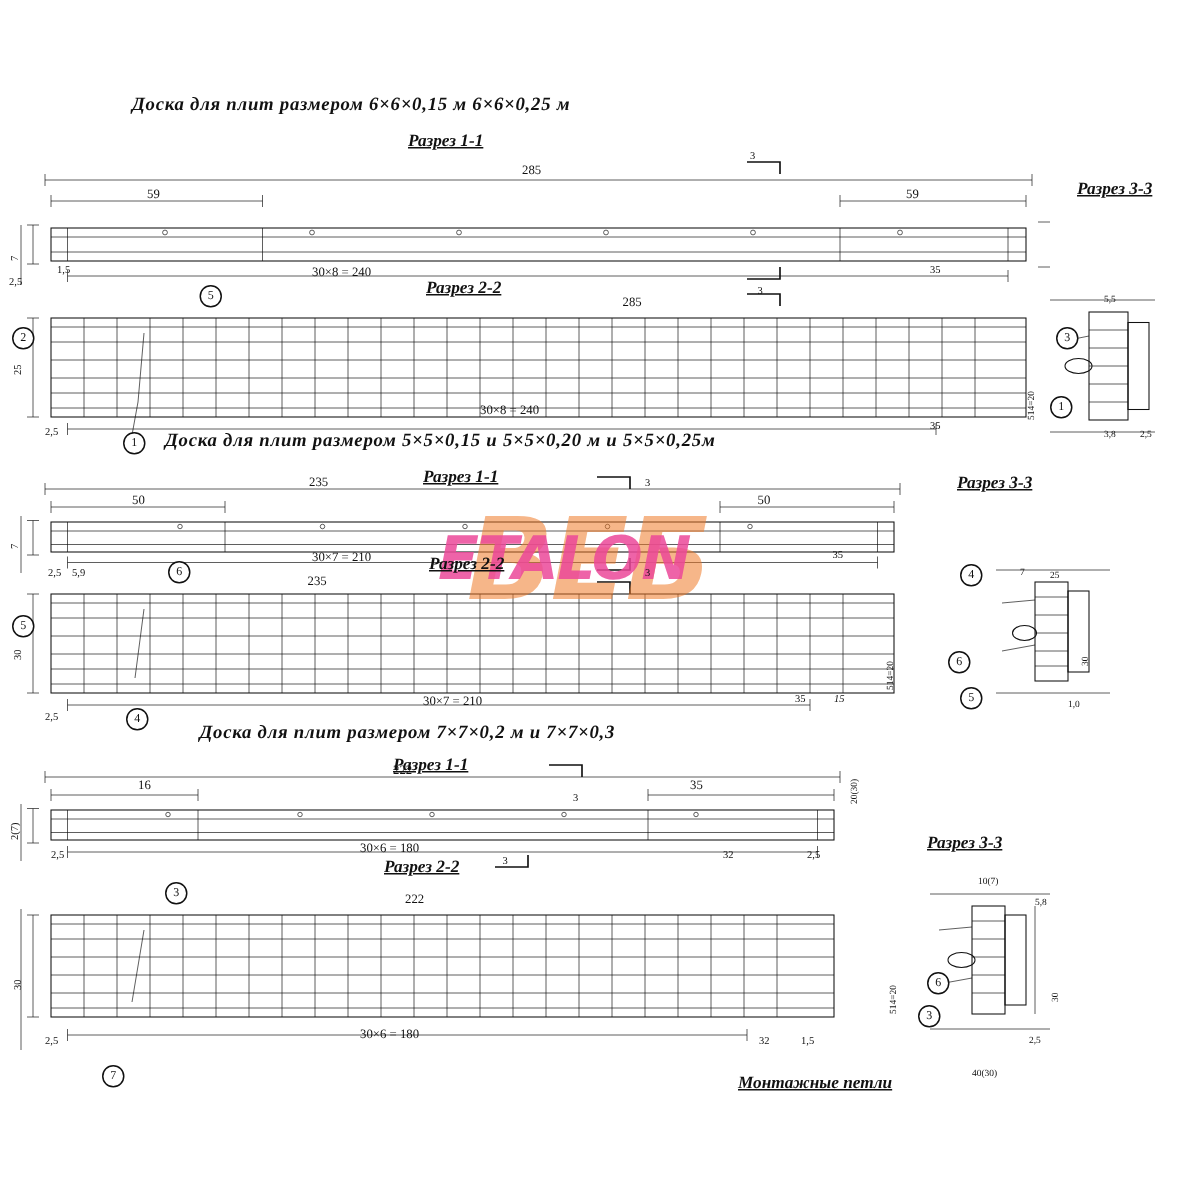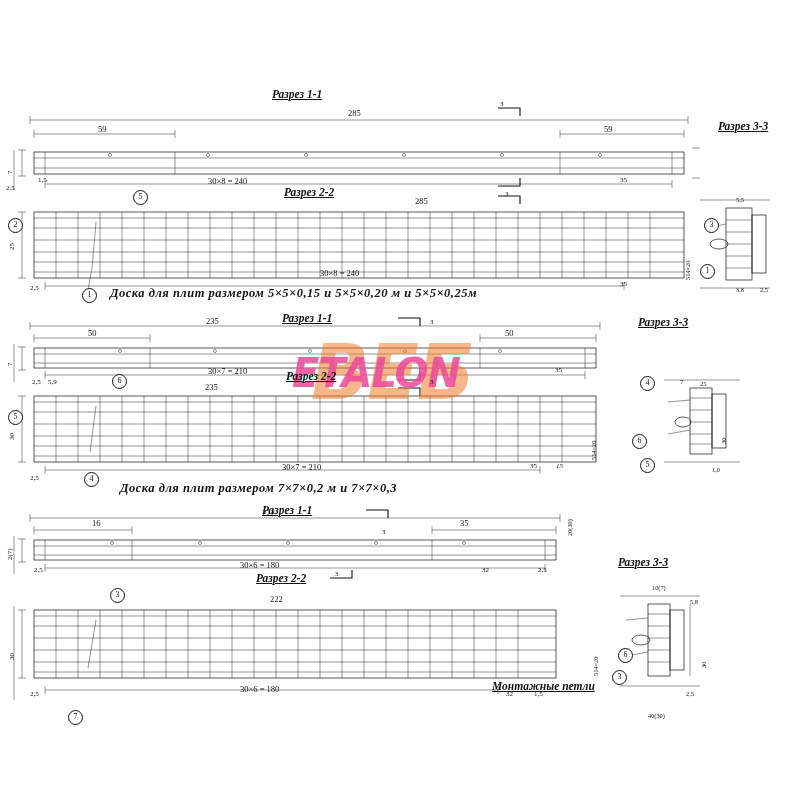--- a/index.html
+++ b/index.html
@@ -376,20 +376,21 @@
       <line class="thin" x1="690" y1="604" x2="690" y2="676"></line>
     </g>
 
   </svg>
 
   <div class="wm">
     <div class="wm-text">ВЕБ</div>
     <div class="wm-text2">ETALON</div>
   </div>
 
+  <div class="lbl title" style="left:88px;top:62px;">Доска для плит размером  6×6×0,15 м    6×6×0,25 м</div>
   <div class="lbl sect" style="left:272px;top:88px;">Разрез 1-1</div>
   <div class="lbl sect" style="left:284px;top:186px;">Разрез 2-2</div>
   <div class="lbl sect" style="left:718px;top:120px;">Разрез 3-3</div>
 
   <div class="lbl dim" style="left:348px;top:108px;">285</div>
   <div class="lbl dim" style="left:98px;top:124px;">59</div>
   <div class="lbl dim" style="left:604px;top:124px;">59</div>
   <div class="lbl dim" style="left:208px;top:176px;">30×8 = 240</div>
   <div class="lbl dim" style="left:415px;top:196px;">285</div>
   <div class="lbl dim" style="left:320px;top:268px;">30×8 = 240</div>
@@ -442,21 +443,21 @@
   <div class="lbl tiny" style="left:712px;top:466px;">1,0</div>
   <div class="lbl tiny rot90" style="left:720px;top:444px;">30</div>
 
   <div class="balloon" style="left:112px;top:374px;">6</div>
   <div class="balloon" style="left:8px;top:410px;">5</div>
   <div class="balloon" style="left:84px;top:472px;">4</div>
   <div class="balloon" style="left:640px;top:376px;">4</div>
   <div class="balloon" style="left:632px;top:434px;">6</div>
   <div class="balloon" style="left:640px;top:458px;">5</div>
 
-  <div class="lbl title" style="left:120px;top:481px;font-style:italic;">Доска для плит размером  7×7×0,2 м и 7×7×0,3</div>
+  <div class="lbl title" style="left:133px;top:481px;font-style:italic;">Доска для плит размером  7×7×0,2 м и 7×7×0,3</div>
   <div class="lbl sect" style="left:262px;top:504px;">Разрез 1-1</div>
   <div class="lbl sect" style="left:256px;top:572px;">Разрез 2-2</div>
   <div class="lbl sect" style="left:618px;top:556px;">Разрез 3-3</div>
 
   <div class="lbl dim" style="left:262px;top:508px;">222</div>
   <div class="lbl dim" style="left:92px;top:518px;">16</div>
   <div class="lbl dim" style="left:460px;top:518px;">35</div>
   <div class="lbl dim" style="left:240px;top:560px;">30×6 = 180</div>
   <div class="lbl dim" style="left:270px;top:594px;">222</div>
   <div class="lbl dim" style="left:240px;top:684px;">30×6 = 180</div>
@@ -477,15 +478,15 @@
   <div class="lbl tiny" style="left:648px;top:712px;">40(30)</div>
   <div class="lbl tiny" style="left:690px;top:598px;">5,8</div>
   <div class="lbl tiny" style="left:686px;top:690px;">2,5</div>
   <div class="lbl tiny rot90" style="left:700px;top:668px;">30</div>
 
   <div class="balloon" style="left:110px;top:588px;">3</div>
   <div class="balloon" style="left:68px;top:710px;">7</div>
   <div class="balloon" style="left:618px;top:648px;">6</div>
   <div class="balloon" style="left:612px;top:670px;">3</div>
 
-  <div class="lbl sect" style="left:492px;top:680px;">Монтажные петли</div>
+  <div class="lbl sect" style="left:492px;top:716px;">Монтажные петли</div>
 
 </div>
 
 </body></html>

